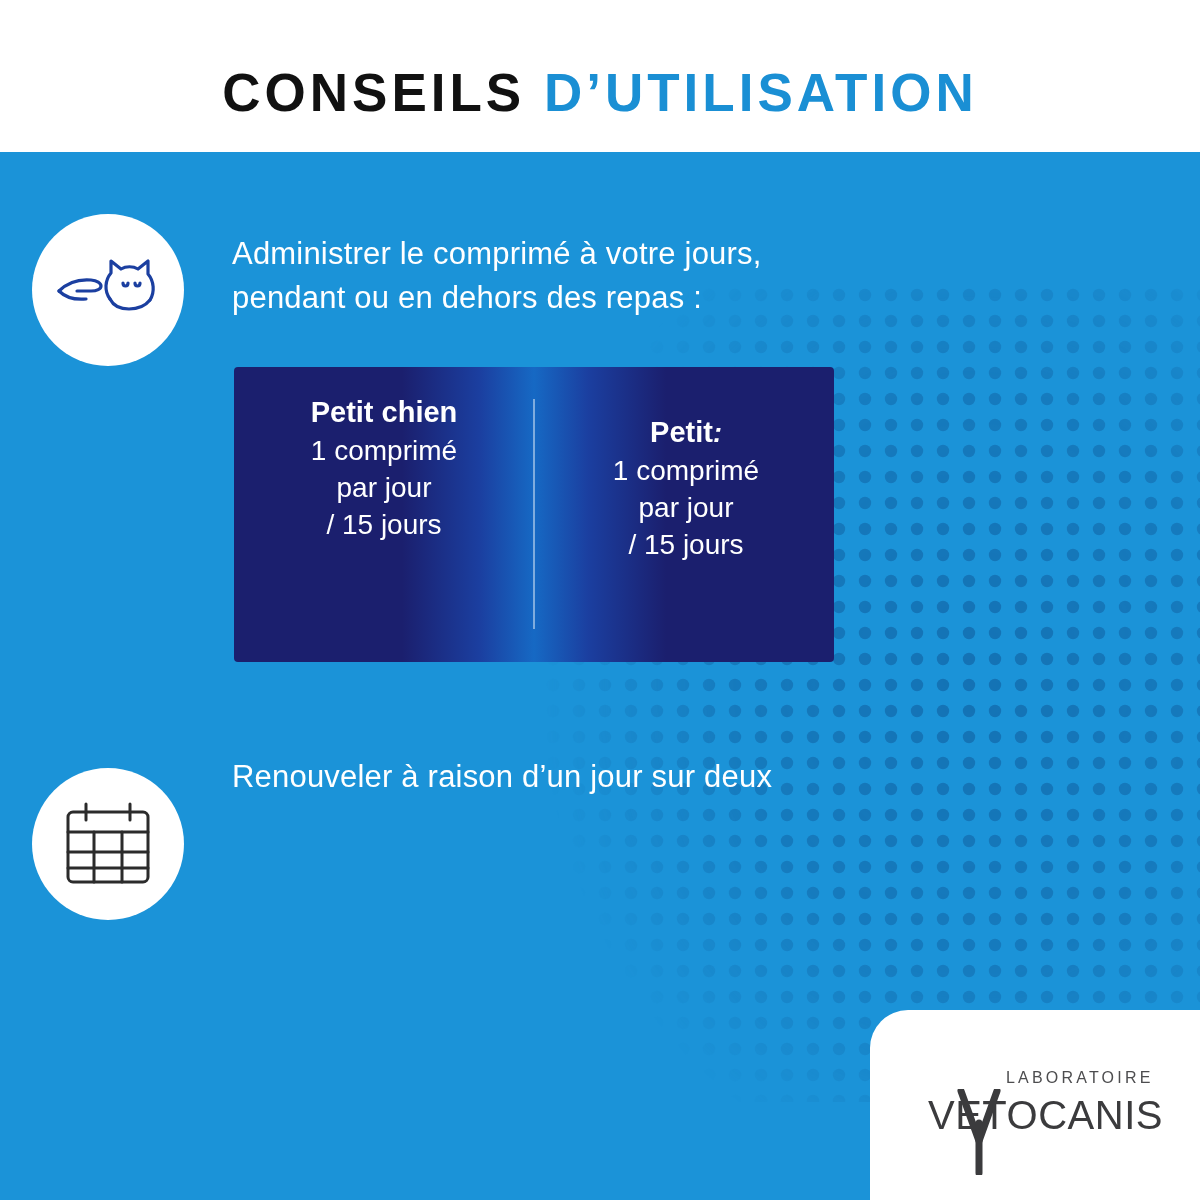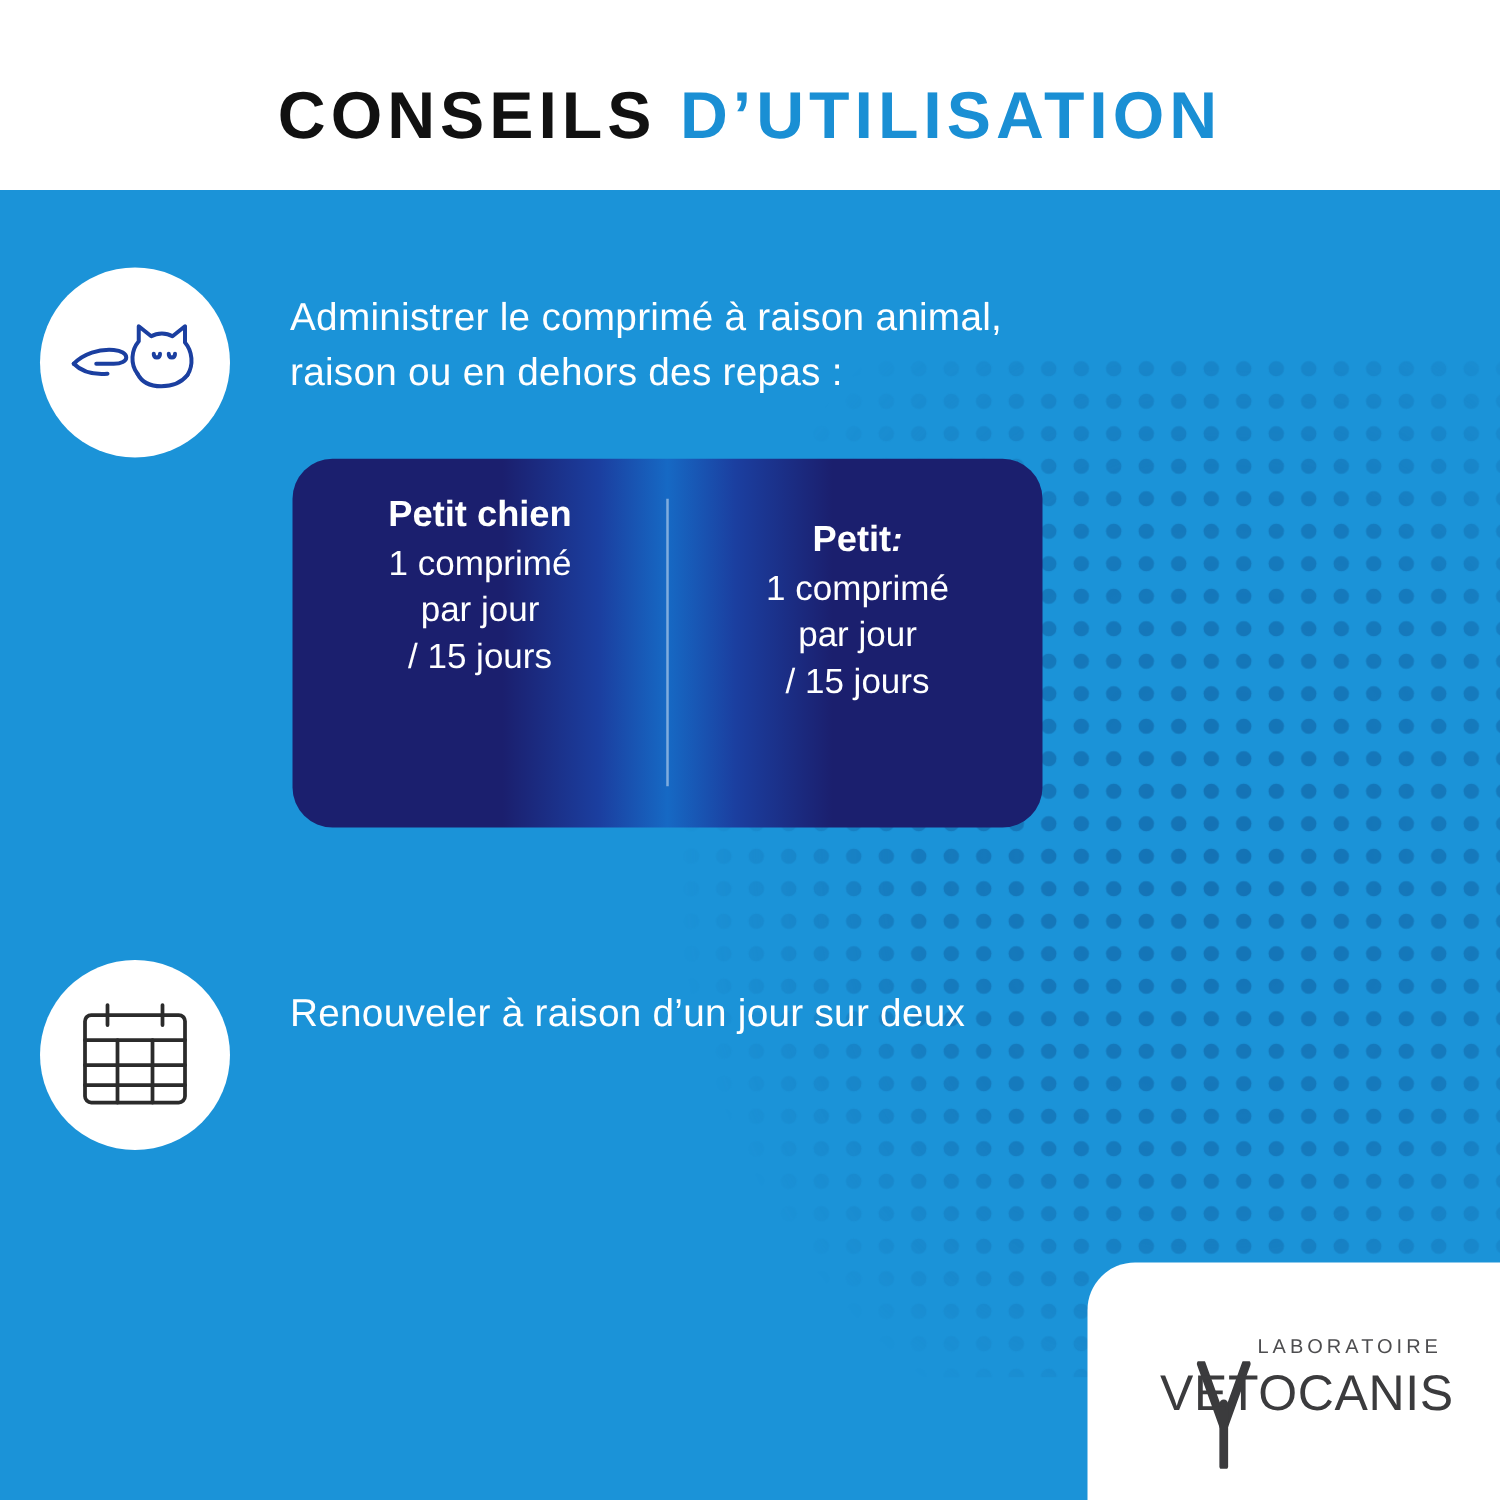--- a/index.html
+++ b/index.html
@@ -74,30 +74,30 @@
   .step-text {
     position: absolute;
     color: #ffffff;
     font-size: 31px;
     line-height: 1.42;
     font-weight: 400;
     letter-spacing: 0.2px;
   }
   .step-text b { font-weight: 400; }
   #text-administer { left: 232px; top: 80px; width: 760px; }
-  #text-renew { left: 232px; top: 637px; width: 760px; }
+  #text-renew { left: 232px; top: 603px; width: 760px; }
 
   
   #dosage-box {
     position: absolute;
     left: 234px;
     top: 215px;
     width: 600px;
     height: 295px;
-    border-radius: 32px;
+    border-radius: 4px;
     background: linear-gradient(90deg,
       #1b1f6e 0%, #1b1f6e 28%, #1b3fa0 41%,
       #1669c4 50%, #1b3fa0 59%, #1b1f6e 72%, #1b1f6e 100%);
     display: flex;
     align-items: flex-start;
     justify-content: center;
   }
   #dosage-divider {
     position: absolute;
     left: 299px;
@@ -198,22 +198,22 @@
 
           <path d="M57 52 C51 44 52 33 58 26 L58 14 L68 22 C73 19 80 19 85 22 L95 14 L95 27 C101 34 102 45 97 53"></path>
           <path d="M57 52 C60 58 66 62 76 62 C86 62 93 58 97 53"></path>
           <path d="M70 36 c0 2 1 3 2.5 3 s2.5-1 2.5-3"></path>
           <path d="M82 36 c0 2 1 3 2.5 3 s2.5-1 2.5-3"></path>
         </g>
       </svg>
     </div>
 
     <div class="step-text" id="text-administer">
-      <b>Administrer le comprimé</b><span> à raison animal,</span><br>
-      <span>raison ou en dehors des repas :</span>
+      <b>Administrer le comprimé</b><span> à votre jours,</span><br>
+      <span>pendant ou en dehors des repas :</span>
     </div>
 
     <div id="dosage-box">
       <div id="dosage-divider"></div>
 
       <div class="dose-col" id="dose-col-dog">
         <div class="dose-title">Petit chien</div>
         <div class="dose-line">1 comprimé</div>
         <div class="dose-line">par jour</div>
         <div class="dose-line bold">/ 15 jours</div>

